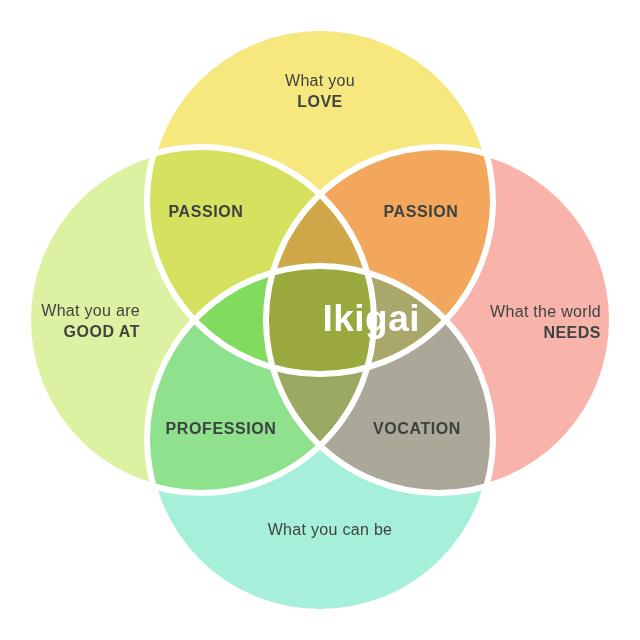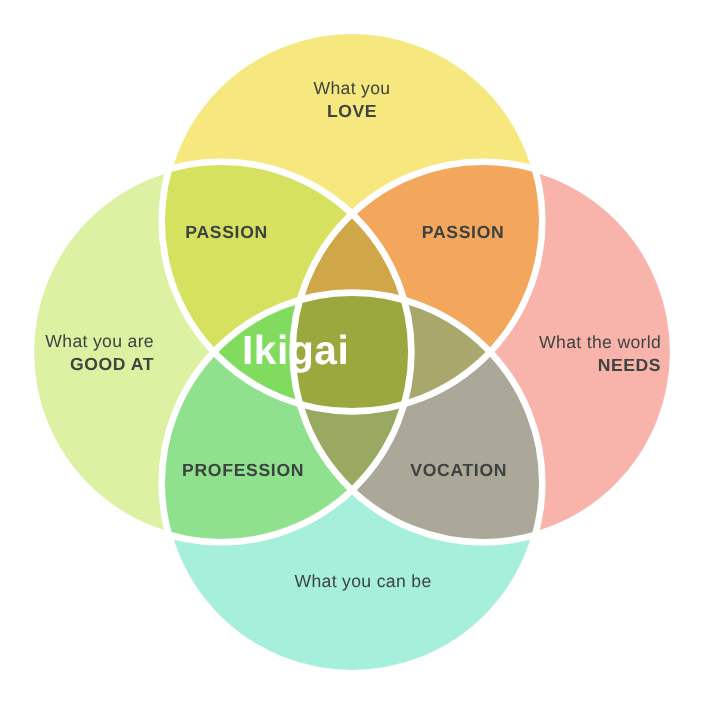--- a/index.html
+++ b/index.html
@@ -42,21 +42,21 @@
     font-weight: 700;
     letter-spacing: 0.6px;
     text-align: center;
     white-space: nowrap;
   }
   .center-label {
     position: absolute;
     left: 220px;
     top: 299px;
     width: 200px;
-    text-align: left;
+    text-align: right;
     color: #FFFFFF;
     font-size: 37px;
     line-height: 40px;
     font-weight: 700;
     letter-spacing: 0.5px;
   }
 </style>
 </head>
 <body>
 

